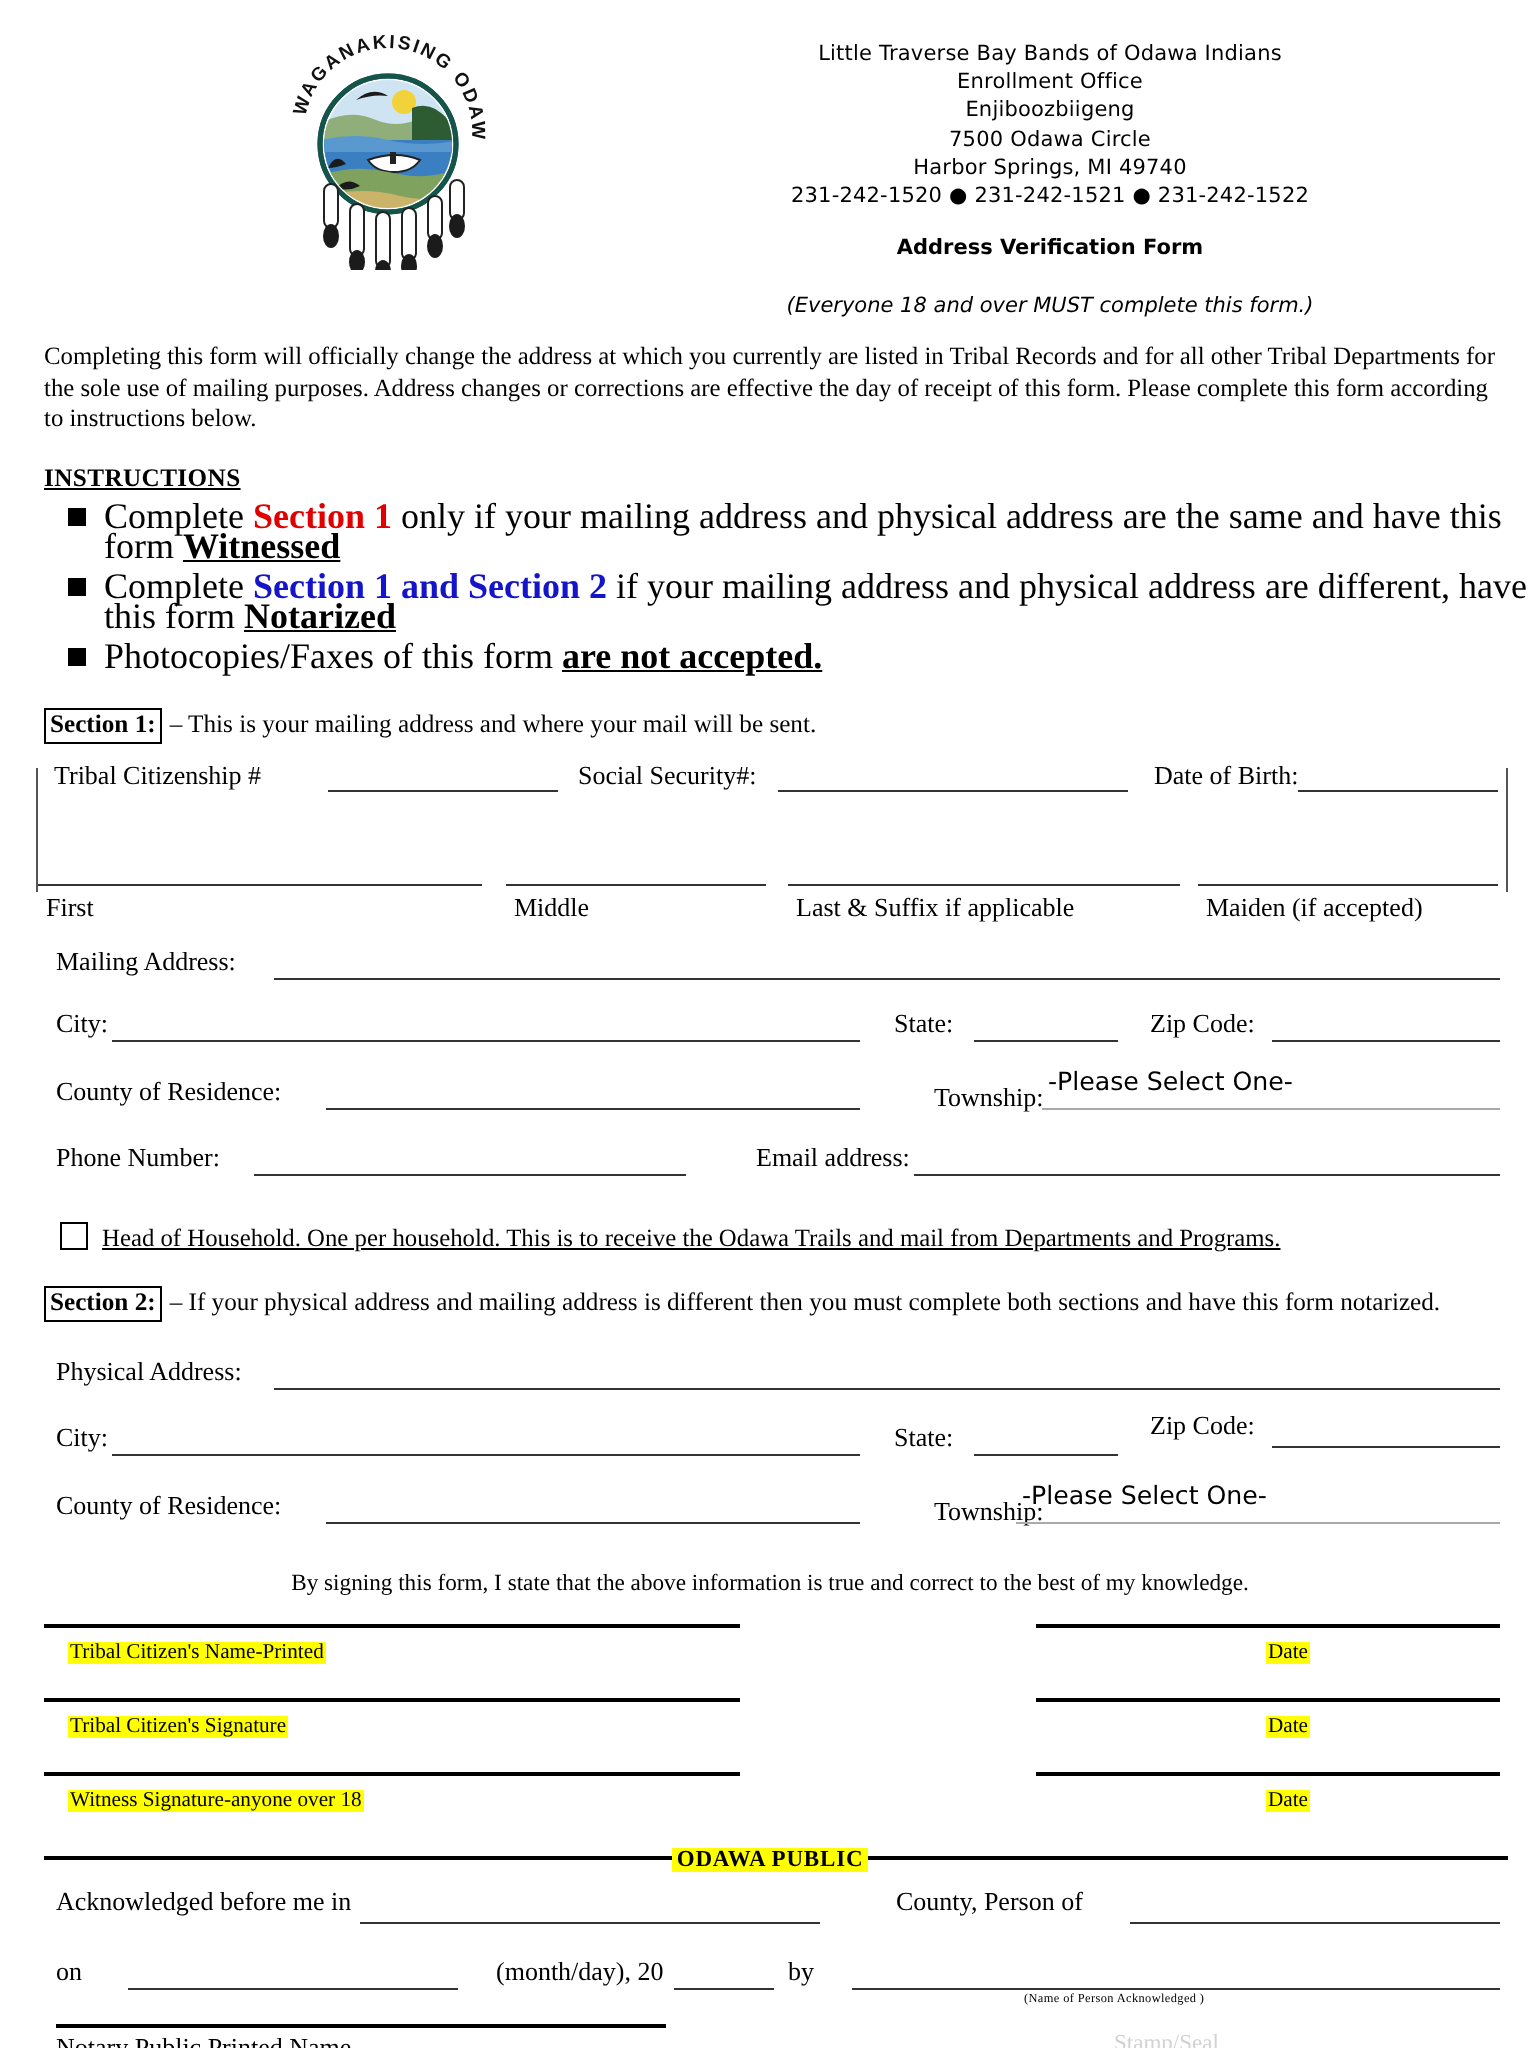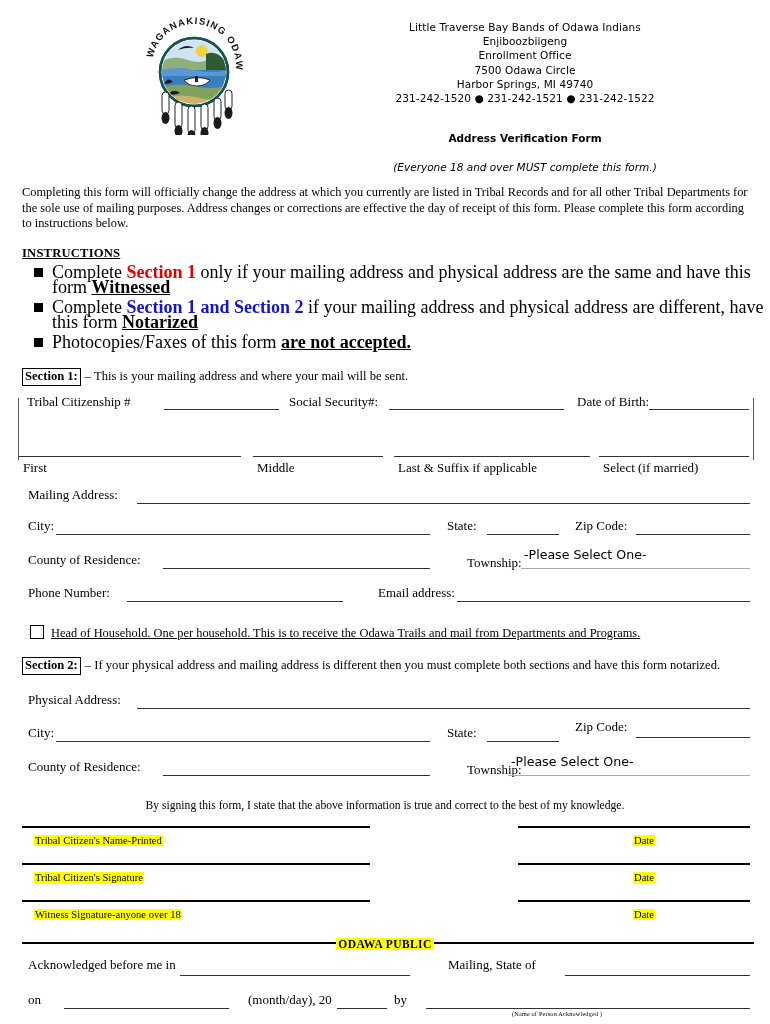--- a/index.html
+++ b/index.html
@@ -8,21 +8,21 @@
     font-family:"Liberation Serif", serif;
     color:#000;position:relative;overflow:hidden;
   }
   .page{position:relative;width:770px;height:1024px;}
 
   
   .header{display:flex;align-items:flex-start;padding-top:10px;}
   .logo-wrap{width:130px;margin-left:140px;flex:none;position:relative;height:125px;}
   .hdr-text{flex:1;text-align:center;padding-left:10px;padding-top:10px;}
   .hdr-text .ln{font-family:"DejaVu Sans", sans-serif;font-size:10.5px;line-height:14.2px;letter-spacing:.1px;}
-  .hdr-title{font-family:"DejaVu Sans", sans-serif;font-size:10.5px;font-weight:bold;margin-top:27px;}
+  .hdr-title{font-family:"DejaVu Sans", sans-serif;font-size:10.5px;font-weight:bold;margin-top:13px;}
   .hdr-sub{font-family:"DejaVu Sans", sans-serif;font-size:10.5px;margin-top:17px;font-style:italic;}
 
   
   .intro{margin:12px 18px 0 22px;font-size:12.4px;line-height:15.5px;text-align:left;}
   .instr-title{margin:14px 0 4px 22px;font-size:12.6px;font-weight:bold;text-decoration:underline;letter-spacing:.2px;}
   .bullet-row{display:flex;align-items:flex-start;margin:0 0 5px 34px;font-size:18px;line-height:15px;}
   .sq{width:9px;height:9px;background:#000;flex:none;margin-top:3px;margin-right:9px;}
   .red{color:#e00000;font-weight:bold;}
   .blue{color:#1414c8;font-weight:bold;}
   .ul-bold{font-weight:bold;text-decoration:underline;}
@@ -125,22 +125,22 @@
             </g>
           <g>
               <rect x="85" y="80" width="7" height="20" rx="3.5"></rect>
               <ellipse cx="88.5" cy="103" rx="4" ry="6" fill="#1b1b1b" stroke="none"></ellipse>
             </g>
         </g>
       </svg>
     </div>
     <div class="hdr-text">
       <div class="ln">Little Traverse Bay Bands of Odawa Indians</div>
+      <div class="ln">Enrollment Office</div>
       <div class="ln">Enjiboozbiigeng</div>
-      <div class="ln">Enrollment Office</div>
       <div class="ln">7500 Odawa Circle</div>
       <div class="ln">Harbor Springs, MI 49740</div>
       <div class="ln">231-242-1520 ● 231-242-1521 ● 231-242-1522</div>
       <div class="hdr-title">Address Verification Form</div>
       <div class="hdr-sub">(Everyone 18 and over MUST complete this form.)</div>
     </div>
   </div>
 
   <div class="intro">Completing this form will officially change the address at which you currently are listed in Tribal Records and for all other Tribal Departments for the sole use of mailing purposes.  Address changes or corrections are effective the day of receipt of this form.  Please complete this form according to instructions below.</div>
 
@@ -174,21 +174,21 @@
       <span class="fline" style="left:630px;top:15px;width:100px;"></span>
     </div>
     <span class="fline" style="left:0px;top:58px;width:222px;"></span>
     <span class="fline" style="left:234px;top:58px;width:130px;"></span>
     <span class="fline" style="left:375px;top:58px;width:196px;"></span>
     <span class="fline" style="left:580px;top:58px;width:150px;"></span>
     <div class="namelabels">
       <span class="fl lbl" style="left:4px;top:0;">First</span>
       <span class="fl lbl" style="left:238px;top:0;">Middle</span>
       <span class="fl lbl" style="left:379px;top:0;">Last &amp; Suffix if applicable</span>
-      <span class="fl lbl" style="left:584px;top:0;">Select (if married)</span>
+      <span class="fl lbl" style="left:584px;top:0;">Maiden (if accepted)</span>
     </div>
   </div>
 
   <div style="height:24px;"></div>
 
   <div class="frow" style="margin:0 0 0 0;">
     <span class="fl" style="left:28px;top:3px;">Mailing Address:</span>
     <span class="fline" style="left:137px;top:19px;width:613px;"></span>
   </div>
 
@@ -275,21 +275,21 @@
   </div>
 
   <div class="notary-bar">
     <span class="nb-line"></span>
     <div class="nb-title"><span>ODAWA PUBLIC</span></div>
   </div>
 
   <div class="frow" style="height:36px;">
     <span class="fl" style="left:28px;top:7px;">Acknowledged before me in</span>
     <span class="fline" style="left:180px;top:25px;width:230px;"></span>
-    <span class="fl" style="left:448px;top:7px;">Mailing, State of</span>
+    <span class="fl" style="left:448px;top:7px;">County, Person of</span>
     <span class="fline" style="left:565px;top:25px;width:185px;"></span>
   </div>
 
   <div class="frow" style="height:32px;">
     <span class="fl" style="left:28px;top:6px;">on</span>
     <span class="fline" style="left:64px;top:22px;width:165px;"></span>
     <span class="fl" style="left:248px;top:6px;">(month/day), 20</span>
     <span class="fline" style="left:337px;top:22px;width:50px;"></span>
     <span class="fl" style="left:394px;top:6px;">by</span>
     <span class="fline" style="left:426px;top:22px;width:324px;"></span>

